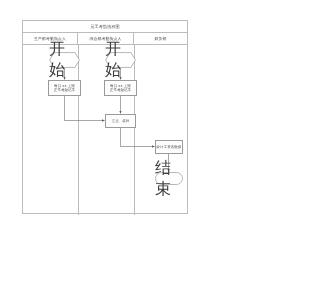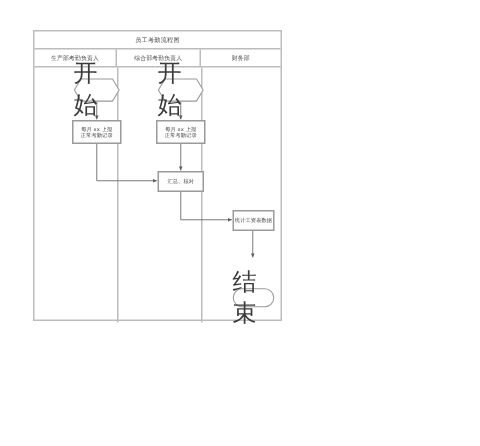--- a/index.html
+++ b/index.html
@@ -149,21 +149,20 @@
 
   
   .proc {
     border: 1px solid #9a9a9a;
     background: #fdfdfd;
   }
 
   
   .term-wrap {
     position: absolute;
-    margin-top: 20px;
   }
 
   svg { display: block; overflow: visible; }
 </style>
 </head>
 <body>
 
 <div id="page">
 
   <div class="table-frame">

